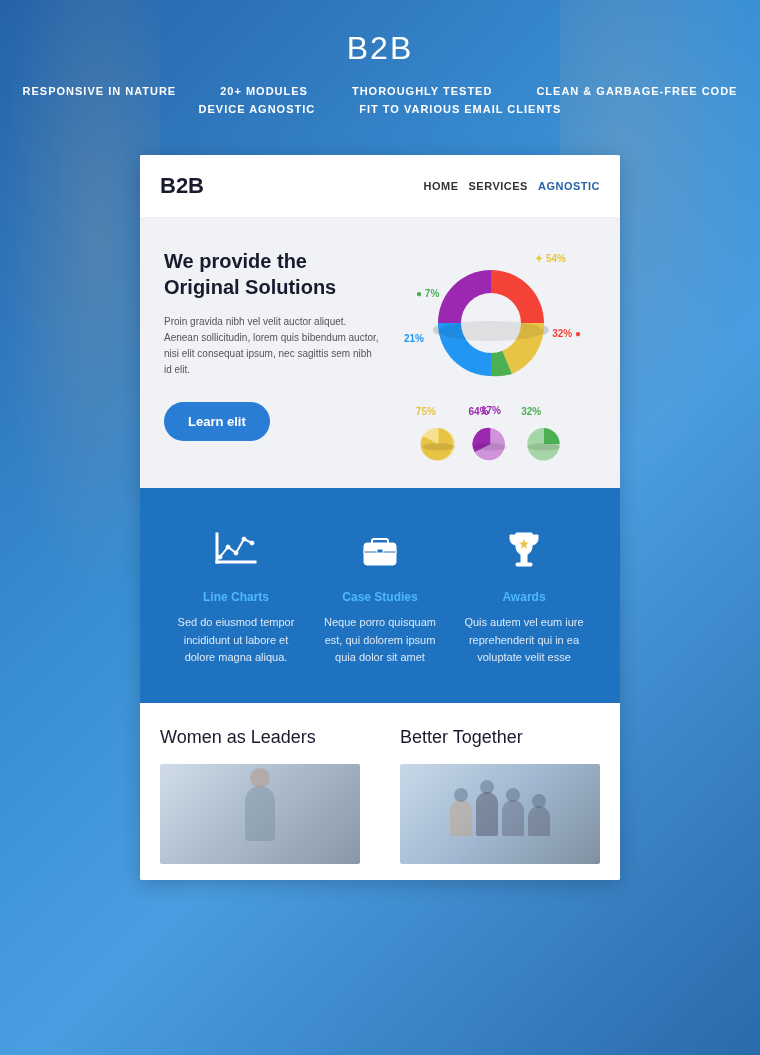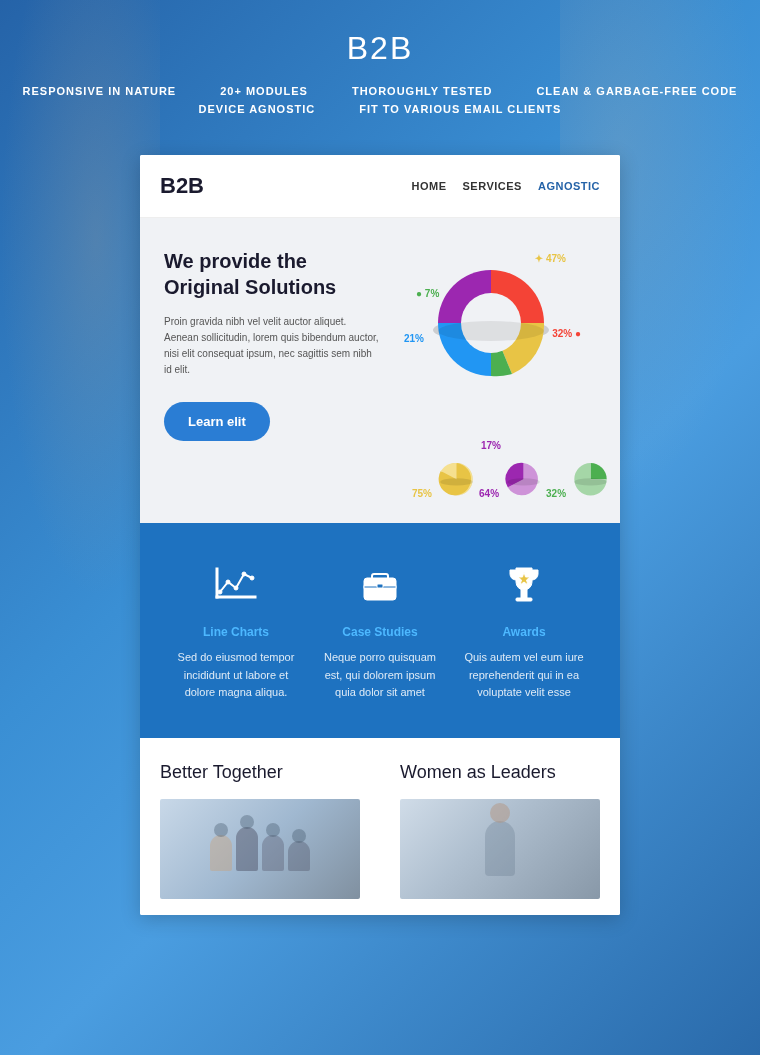--- a/index.html
+++ b/index.html
@@ -95,21 +95,21 @@
     }
 
     .card-logo {
       font-size: 22px;
       font-weight: 700;
       color: #1a1a2e;
     }
 
     .card-nav {
       display: flex;
-      gap: 16px;
+      gap: 10px;
     }
 
     .card-nav-item {
       font-size: 11px;
       font-weight: 600;
       color: #333;
       letter-spacing: 0.5px;
     }
 
     .card-nav-item.active {
@@ -189,23 +189,23 @@
     
     .mini-charts {
       display: flex;
       justify-content: space-around;
       align-items: center;
       padding: 8px 16px 0;
     }
 
     .mini-chart-item {
       display: flex;
-      align-items: flex-end;
+      flex-direction: column;
+      align-items: flex-start;
       gap: 2px;
-      margin-top: 48px;
     }
 
     .mini-chart-label {
       font-size: 10px;
       font-weight: 700;
     }
 
     .mini-pie {
       width: 45px;
       height: 45px;
@@ -384,21 +384,21 @@
     <div class="card-hero">
       <div class="hero-left">
         <h2 class="hero-title">We provide the Original Solutions</h2>
         <p class="hero-text">Proin gravida nibh vel velit auctor aliquet. Aenean sollicitudin, lorem quis bibendum auctor, nisi elit consequat ipsum, nec sagittis sem nibh id elit.</p>
         <button class="learn-more-btn">Learn elit</button>
       </div>
 
       <div class="hero-right">
         <div class="chart-container">
 
-          <span class="chart-label top-right">✦ 47%</span>
+          <span class="chart-label top-right">✦ 54%</span>
           <span class="chart-label top-left">● 7%</span>
           <span class="chart-label left">21%</span>
           <span class="chart-label right">32% ●</span>
 
           <svg class="donut-chart" viewBox="0 0 150 150">
 
             <ellipse cx="75" cy="82" rx="58" ry="12" fill="rgba(0,0,0,0.15)"></ellipse>
 
             <path d="M75,75 L75,22 A53,53 0 0,1 128,75 Z" fill="#f44336" transform="rotate(0, 75, 75)"></path>
 
@@ -497,37 +497,37 @@
           </svg>
         </div>
         <div class="feature-title">Awards</div>
         <p class="feature-desc">Quis autem vel eum iure reprehenderit qui in ea voluptate velit esse</p>
       </div>
 
     </div>
 
     <div class="bottom-section">
       <div class="bottom-col">
+        <div class="bottom-col-title">Women as Leaders</div>
+        <div class="bottom-img">
+          <div class="img-leader">
+            <div class="silhouette-single"></div>
+          </div>
+        </div>
+      </div>
+      <div class="bottom-col">
         <div class="bottom-col-title">Better Together</div>
         <div class="bottom-img">
           <div class="img-meeting">
             <div class="silhouette-group">
               <div class="silhouette medium" style="background:rgba(200,160,120,0.4);"></div>
               <div class="silhouette tall" style="background:rgba(60,60,80,0.4);"></div>
               <div class="silhouette medium" style="background:rgba(80,80,100,0.35);"></div>
               <div class="silhouette short" style="background:rgba(60,60,80,0.3);"></div>
             </div>
           </div>
         </div>
       </div>
-      <div class="bottom-col">
-        <div class="bottom-col-title">Women as Leaders</div>
-        <div class="bottom-img">
-          <div class="img-leader">
-            <div class="silhouette-single"></div>
-          </div>
-        </div>
-      </div>
     </div>
 
   </div>
 
 </div>
 
 </body></html>

